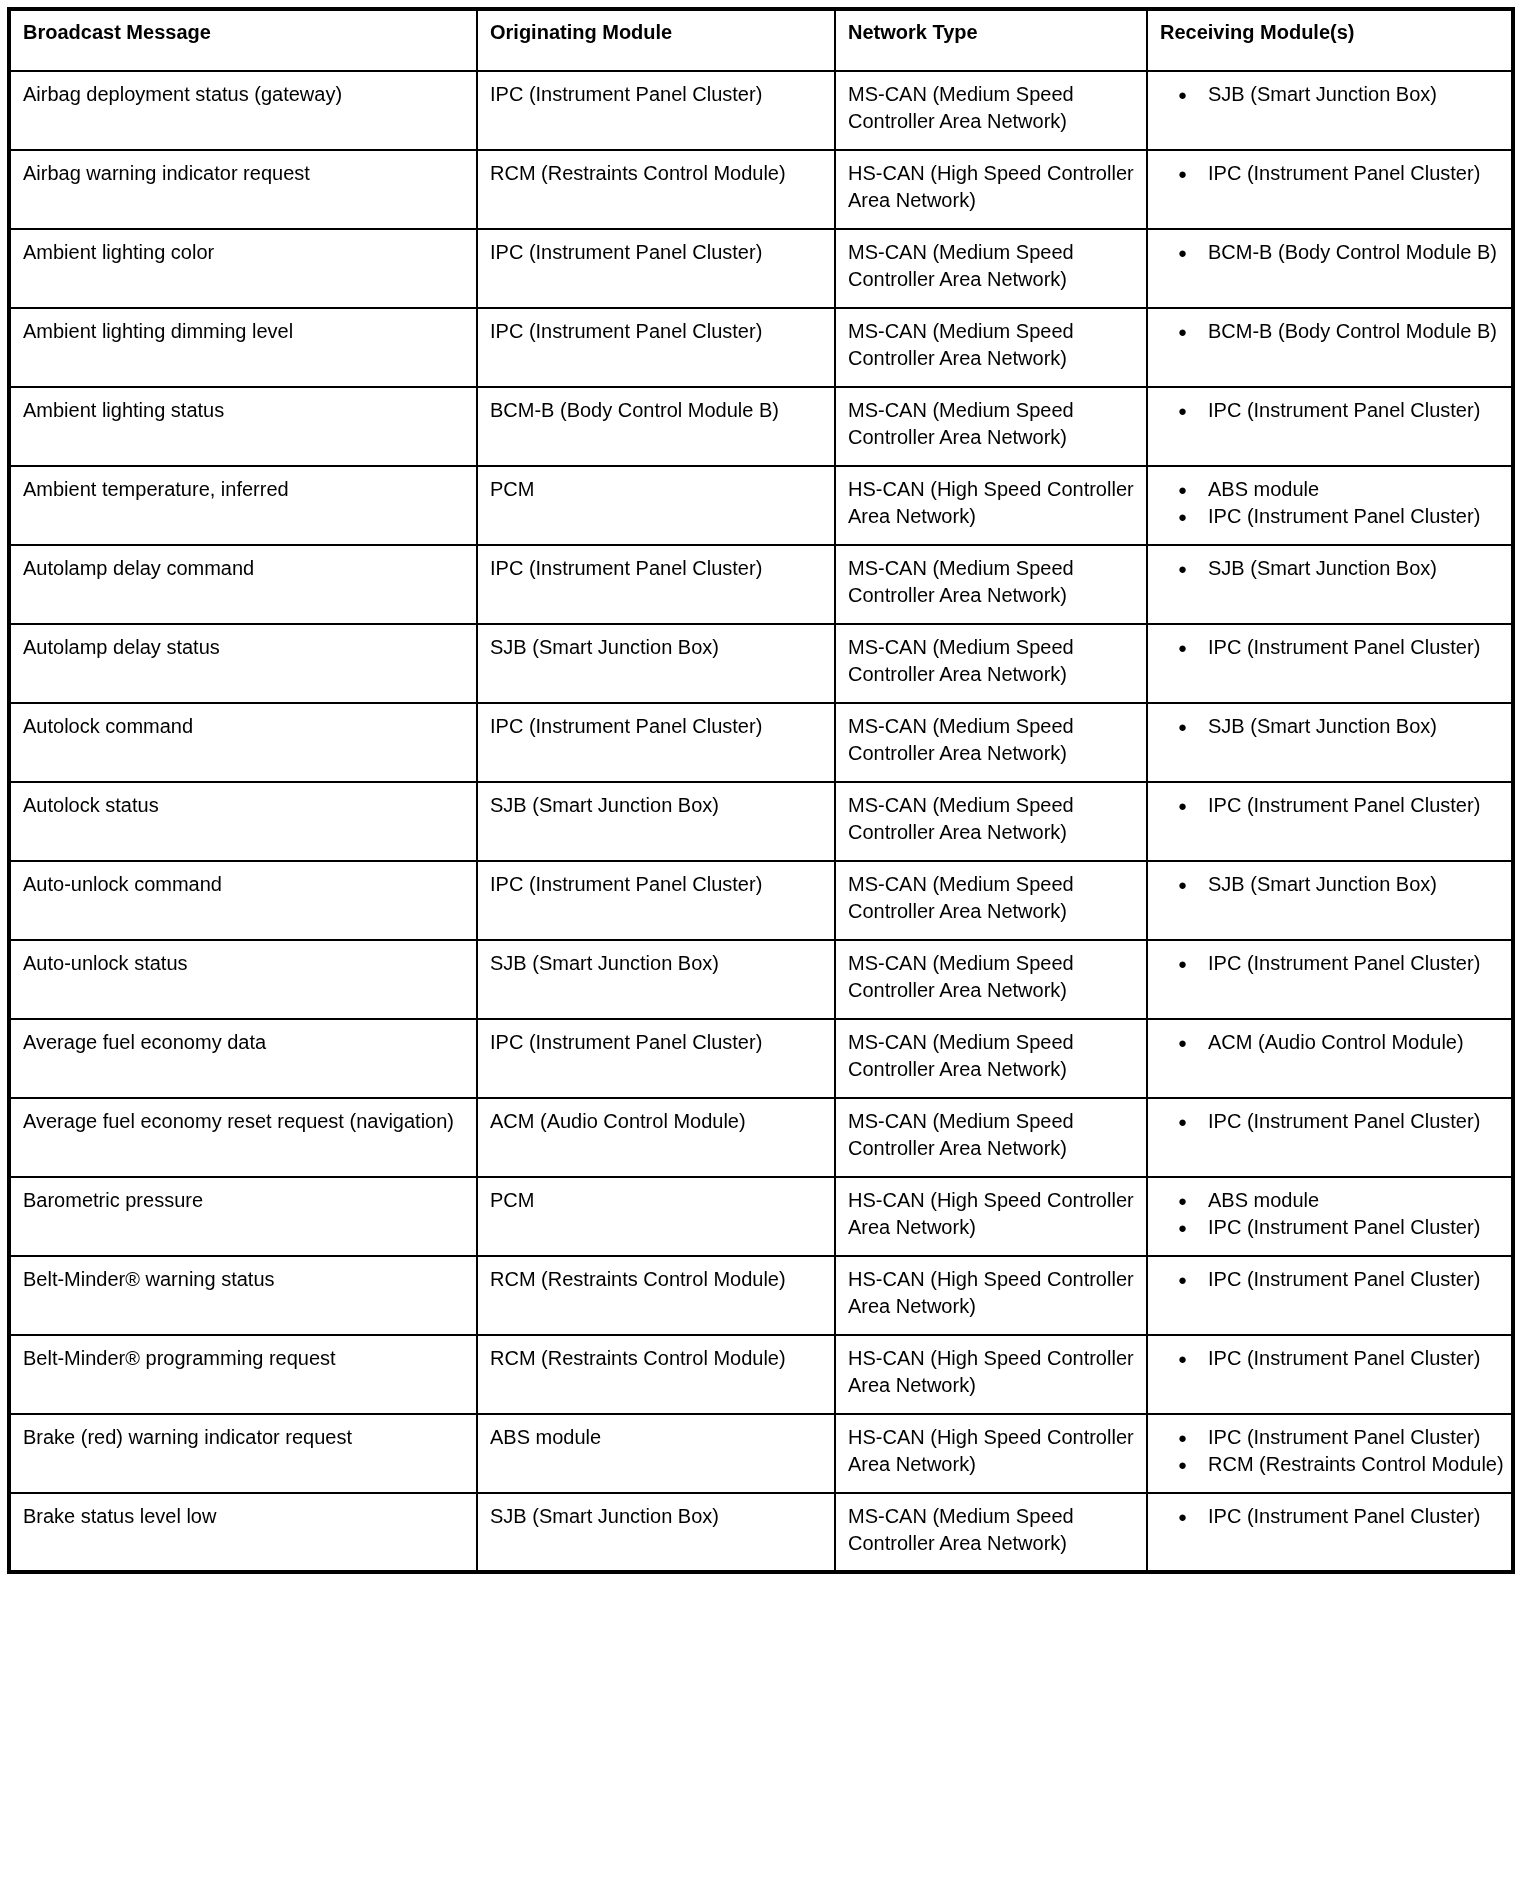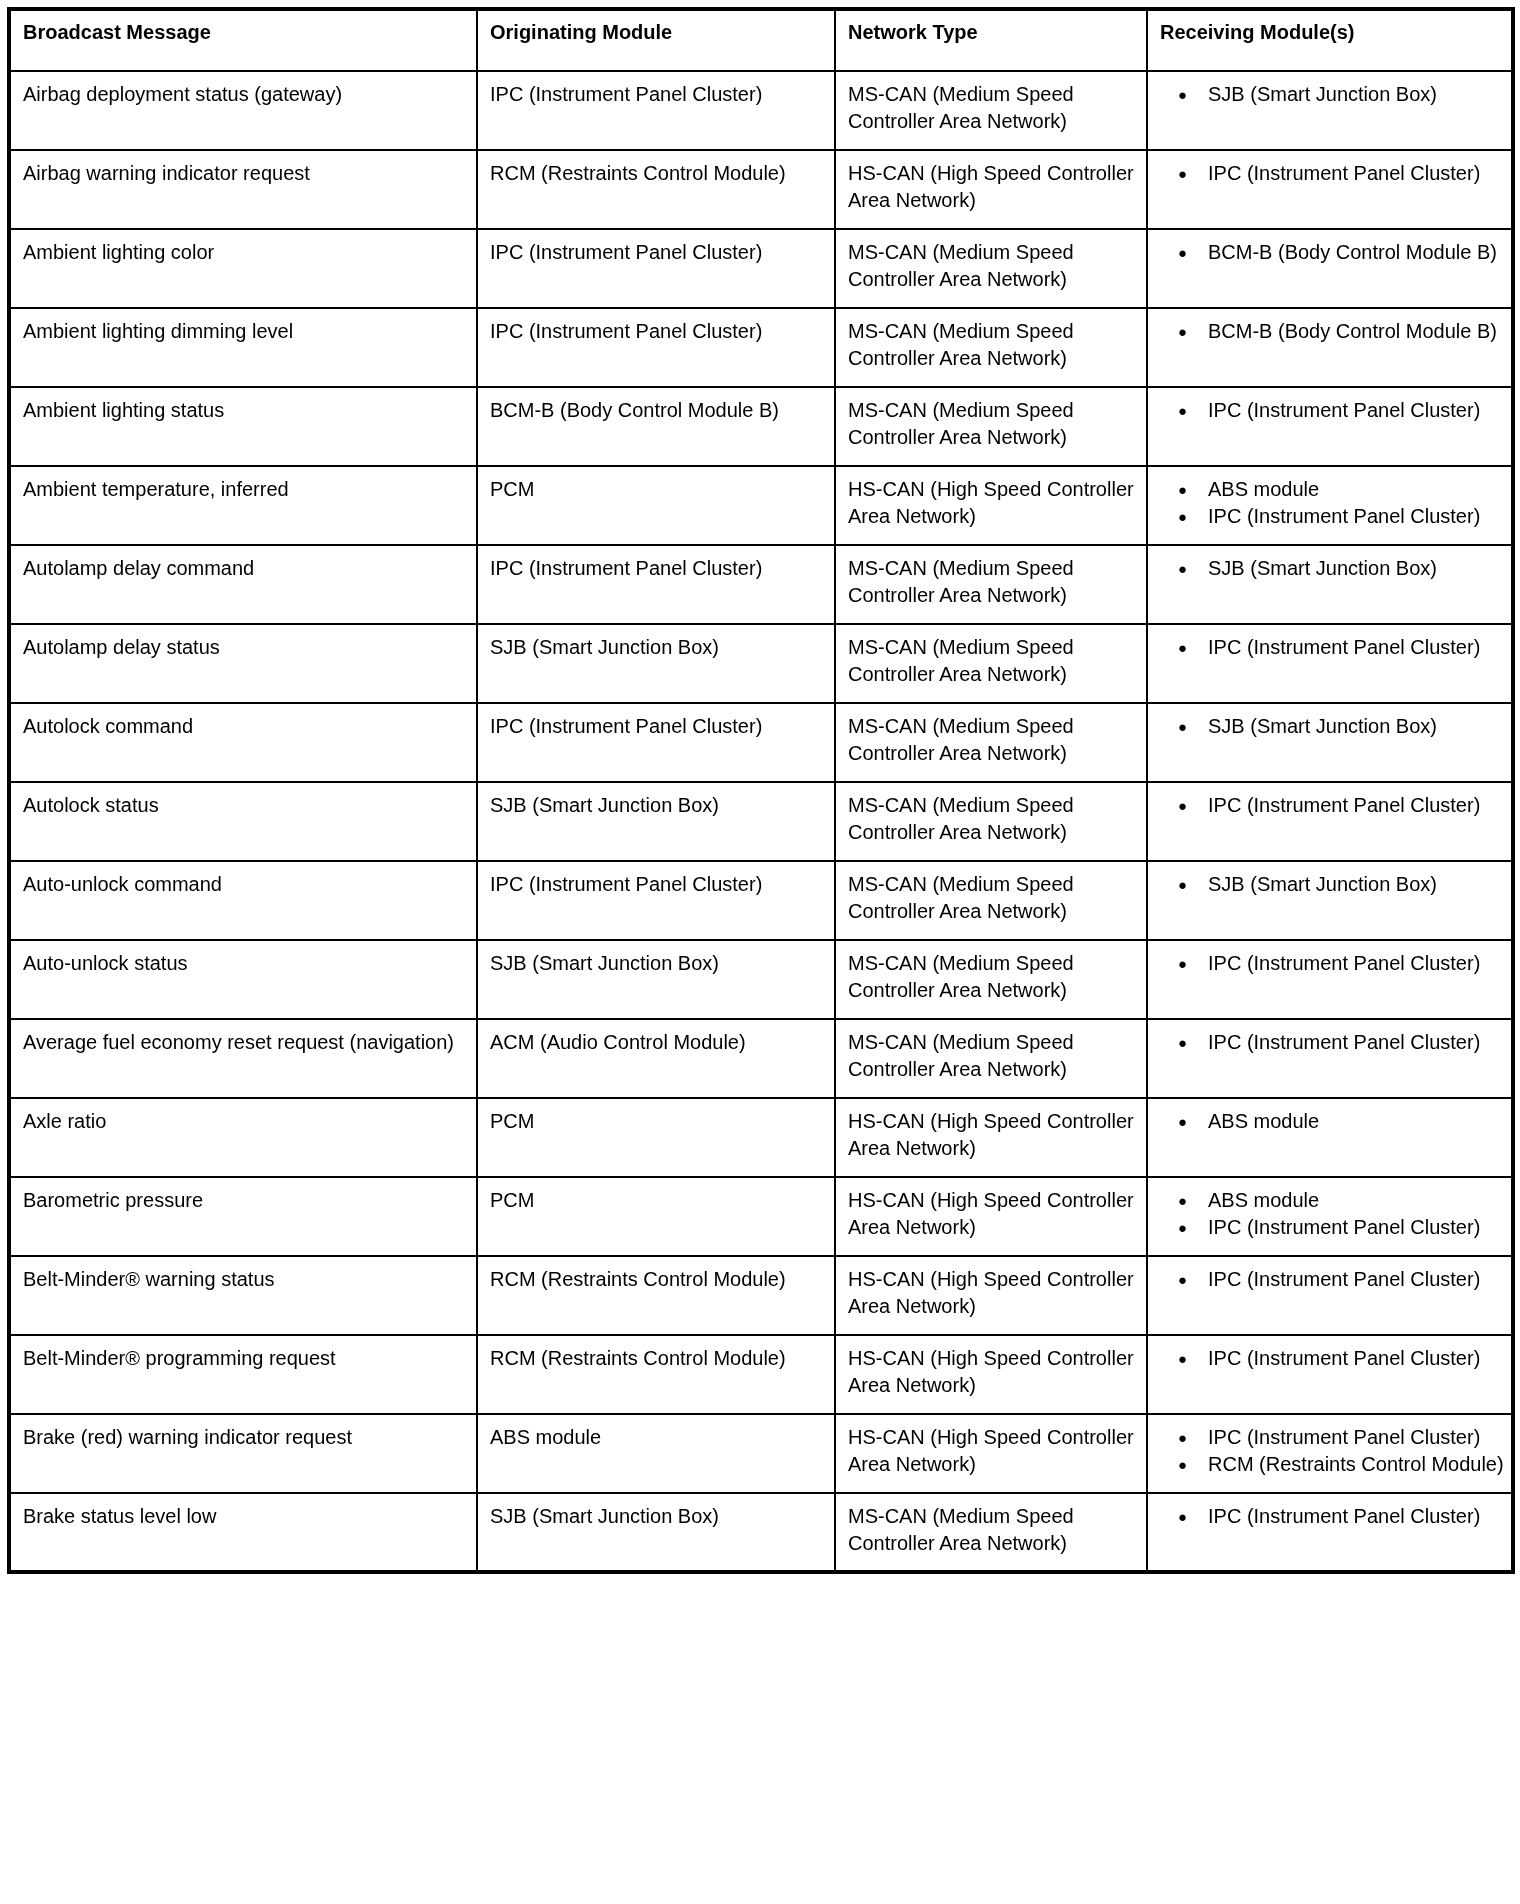--- a/index.html
+++ b/index.html
@@ -210,38 +210,38 @@
         <td>SJB (Smart Junction Box)</td>
         <td>MS-CAN (Medium Speed Controller Area Network)</td>
         <td class="receivers-cell">
           <div class="bullet-item">
             <span class="bullet">●</span>
             <span class="bullet-text">IPC (Instrument Panel Cluster)</span>
           </div>
         </td>
       </tr>
       <tr>
+        <td>Average fuel economy data</td>
+        <td>IPC (Instrument Panel Cluster)</td>
+        <td>MS-CAN (Medium Speed Controller Area Network)</td>
+        <td class="receivers-cell">
+          <div class="bullet-item">
+            <span class="bullet">●</span>
+            <span class="bullet-text">ACM (Audio Control Module)</span>
+          </div>
+        </td>
+      </tr>
+      <tr>
         <td>Average fuel economy reset request (navigation)</td>
         <td>ACM (Audio Control Module)</td>
         <td>MS-CAN (Medium Speed Controller Area Network)</td>
         <td class="receivers-cell">
           <div class="bullet-item">
             <span class="bullet">●</span>
             <span class="bullet-text">IPC (Instrument Panel Cluster)</span>
-          </div>
-        </td>
-      </tr>
-      <tr>
-        <td>Axle ratio</td>
-        <td>PCM</td>
-        <td>HS-CAN (High Speed Controller Area Network)</td>
-        <td class="receivers-cell">
-          <div class="bullet-item">
-            <span class="bullet">●</span>
-            <span class="bullet-text">ABS module</span>
           </div>
         </td>
       </tr>
       <tr>
         <td>Barometric pressure</td>
         <td>PCM</td>
         <td>HS-CAN (High Speed Controller Area Network)</td>
         <td class="receivers-cell">
           <div class="bullet-item">
             <span class="bullet">●</span>

